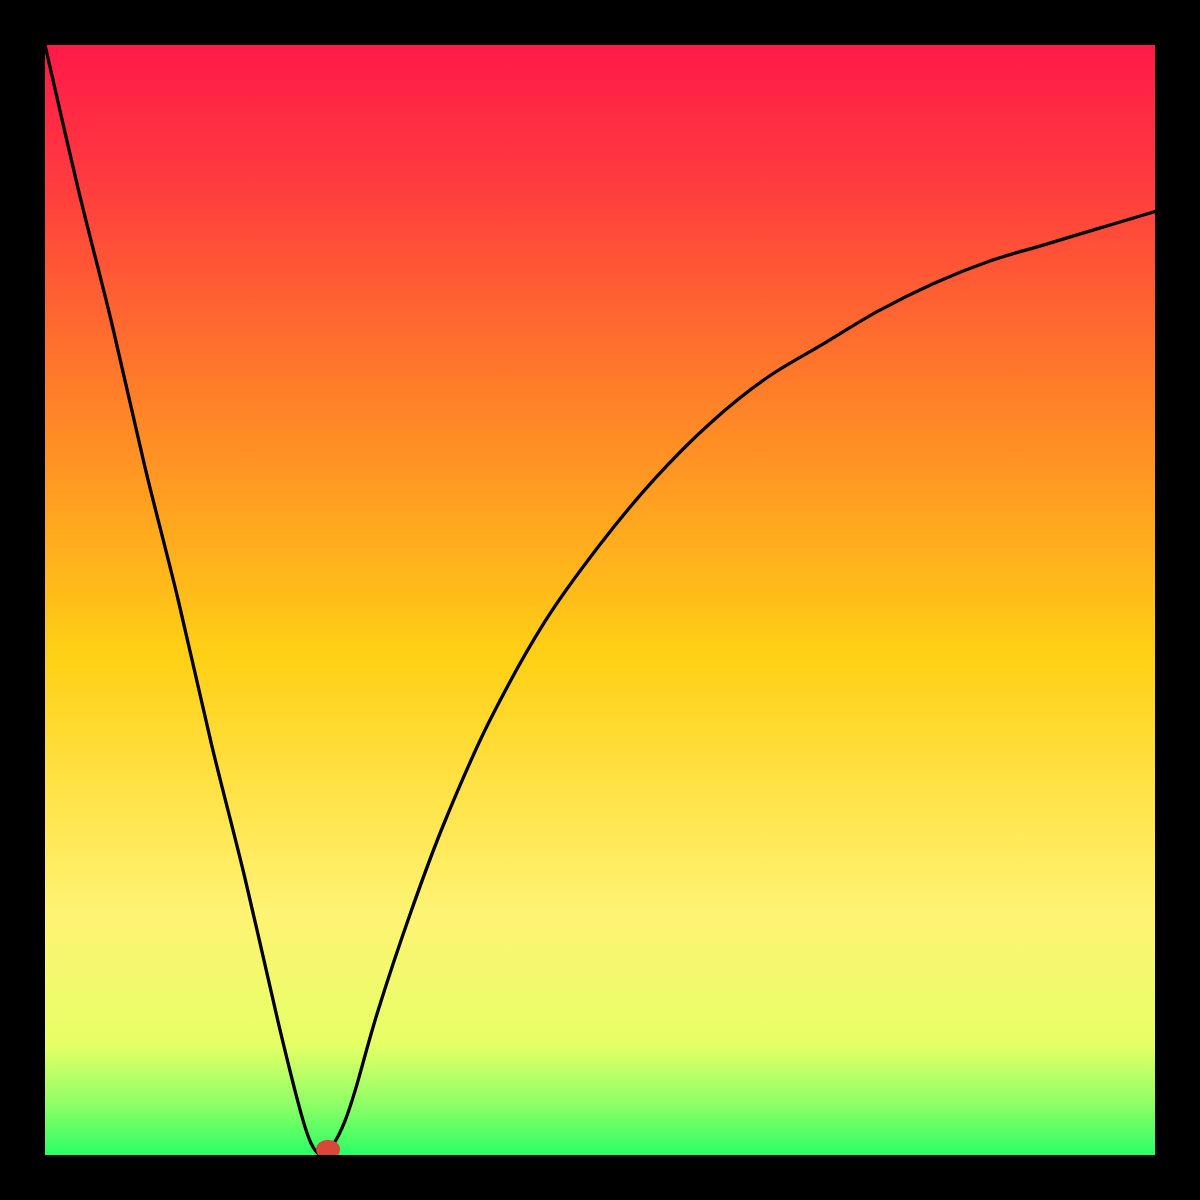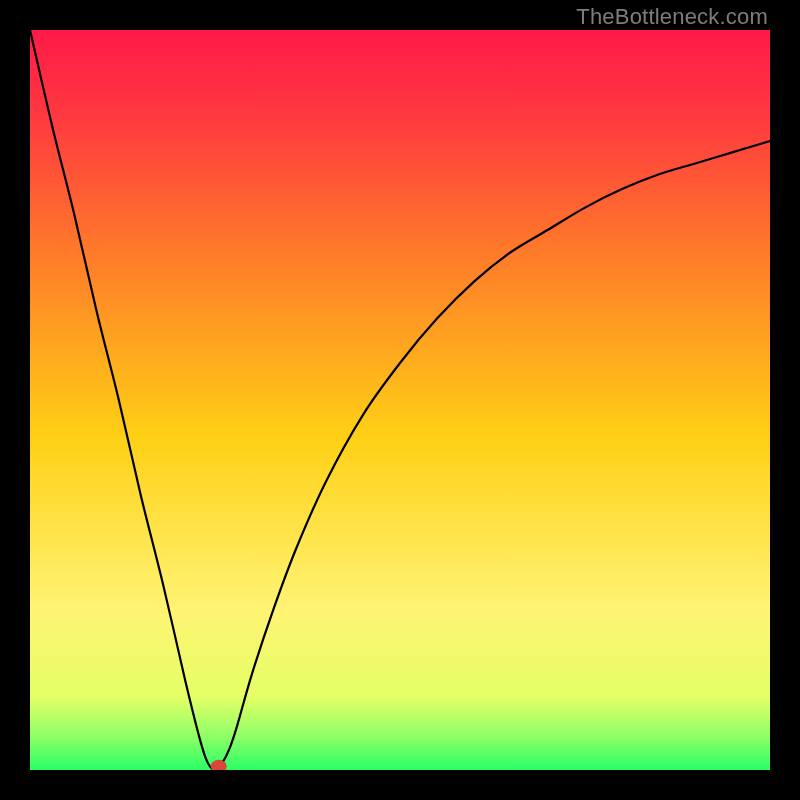--- a/index.html
+++ b/index.html
@@ -34,21 +34,20 @@
     font-size: 22px;
     font-weight: 500;
     letter-spacing: 0.2px;
   }
   svg { display: block; }
 </style>
 </head>
 <body>
 
 <div class="frame">
-  <div class="watermark">TheBottleneck.com</div>
   <div class="plot-area">
     <svg id="chart-svg" width="740" height="740" viewBox="0 0 740 740">
         <defs>
           <linearGradient id="bg-grad" x1="0" y1="0" x2="0" y2="1">
             <stop offset="0%" stop-color="#ff1a48"></stop>
             <stop offset="12%" stop-color="#ff3a3f"></stop>
             <stop offset="30%" stop-color="#ff7a2a"></stop>
             <stop offset="55.00000000000001%" stop-color="#ffd015"></stop>
             <stop offset="78%" stop-color="#fff373"></stop>
             <stop offset="90%" stop-color="#e6ff66"></stop>

